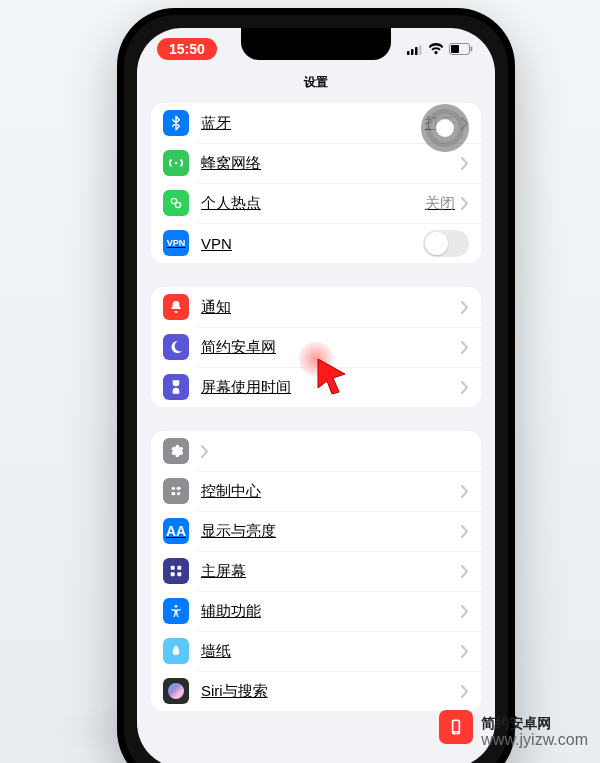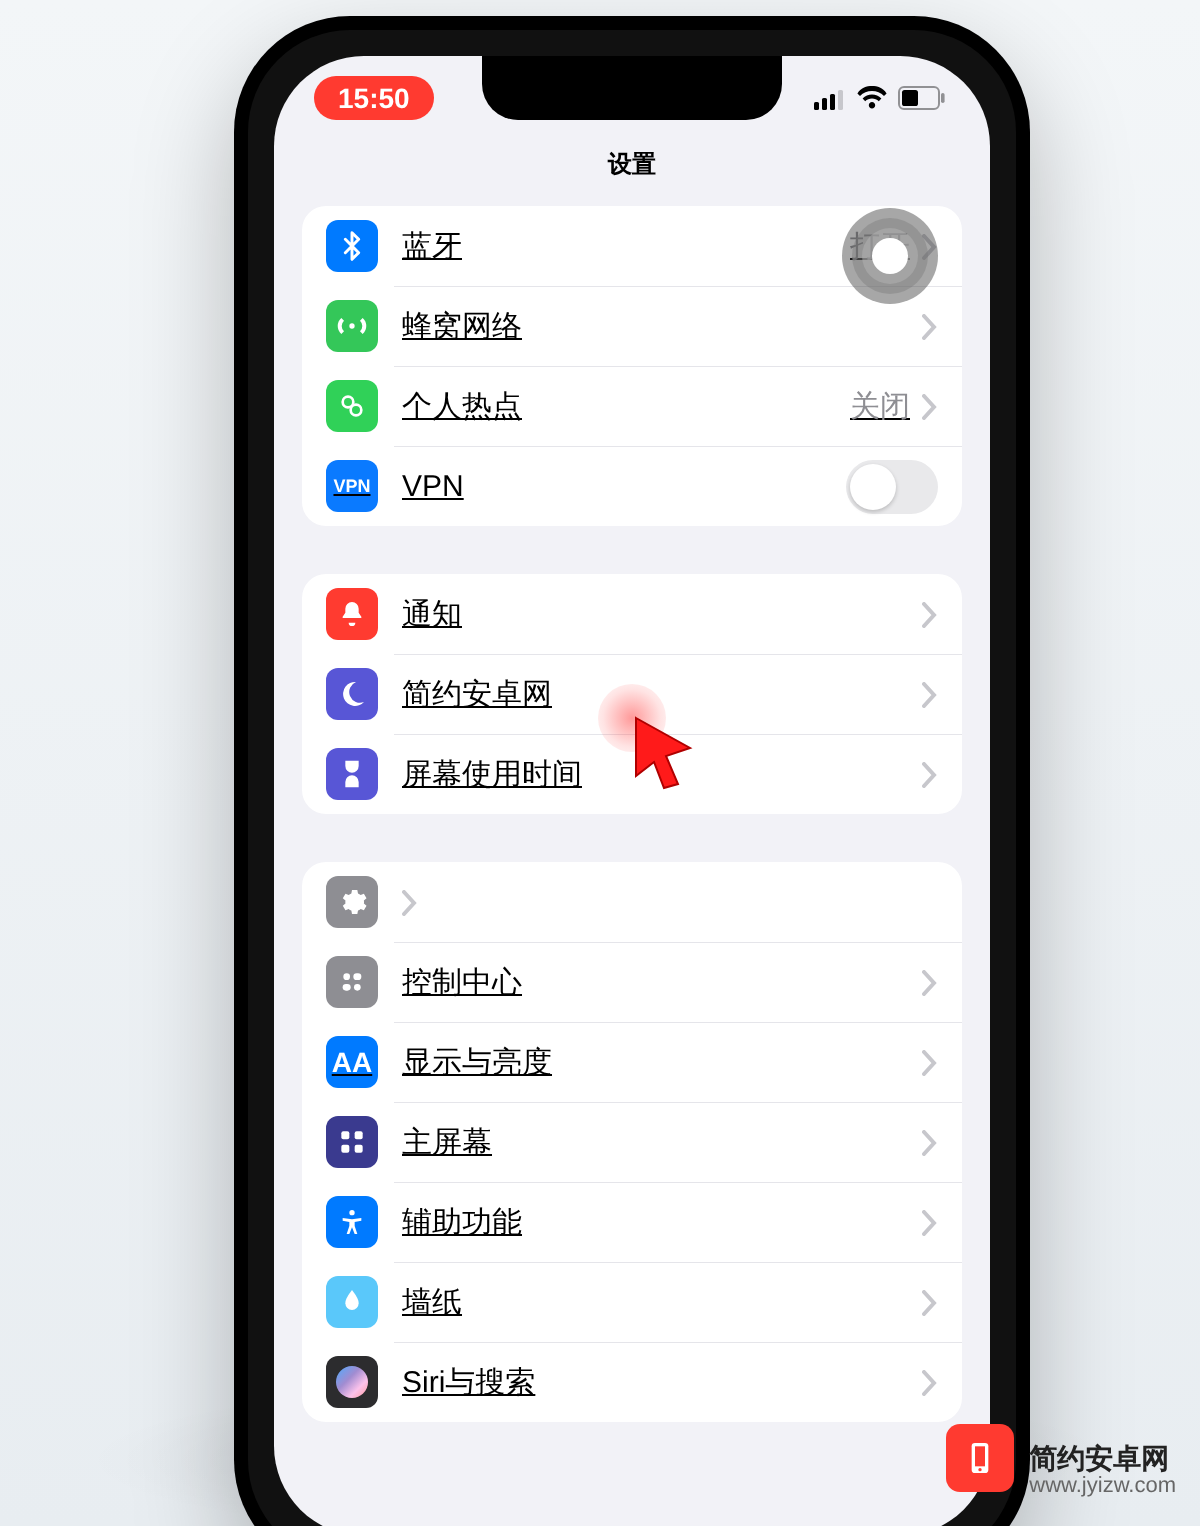--- a/index.html
+++ b/index.html
@@ -223,21 +223,21 @@
   }
   .wm-logo {
     width: 34px;
     height: 34px;
     background: #ff3a30;
     border-radius: 7px;
     display:flex;align-items:center;justify-content:center;
   }
   .wm-text { display:flex; flex-direction:column; line-height:1.1;}
   .wm-title { font-size: 14px; font-weight: 700; color:#222;margin-top:12px;}
-  .wm-url { font-size: 11px; color:#666;}
+  .wm-url { font-size: 16px; color:#666;}
   
   .bg-blue    { background:#007aff; }
   .bg-green   { background:#34c759; }
   .bg-green2  { background:#30d158; }
   .bg-bluevpn { background:#0a7aff; }
   .bg-red     { background:#ff3b30; }
   .bg-pink    { background:#ff2d55; }
   .bg-indigo  { background:#5856d6; }
   .bg-gray    { background:#8e8e93; }
   .bg-grid    { background:#2c2c2e; }

